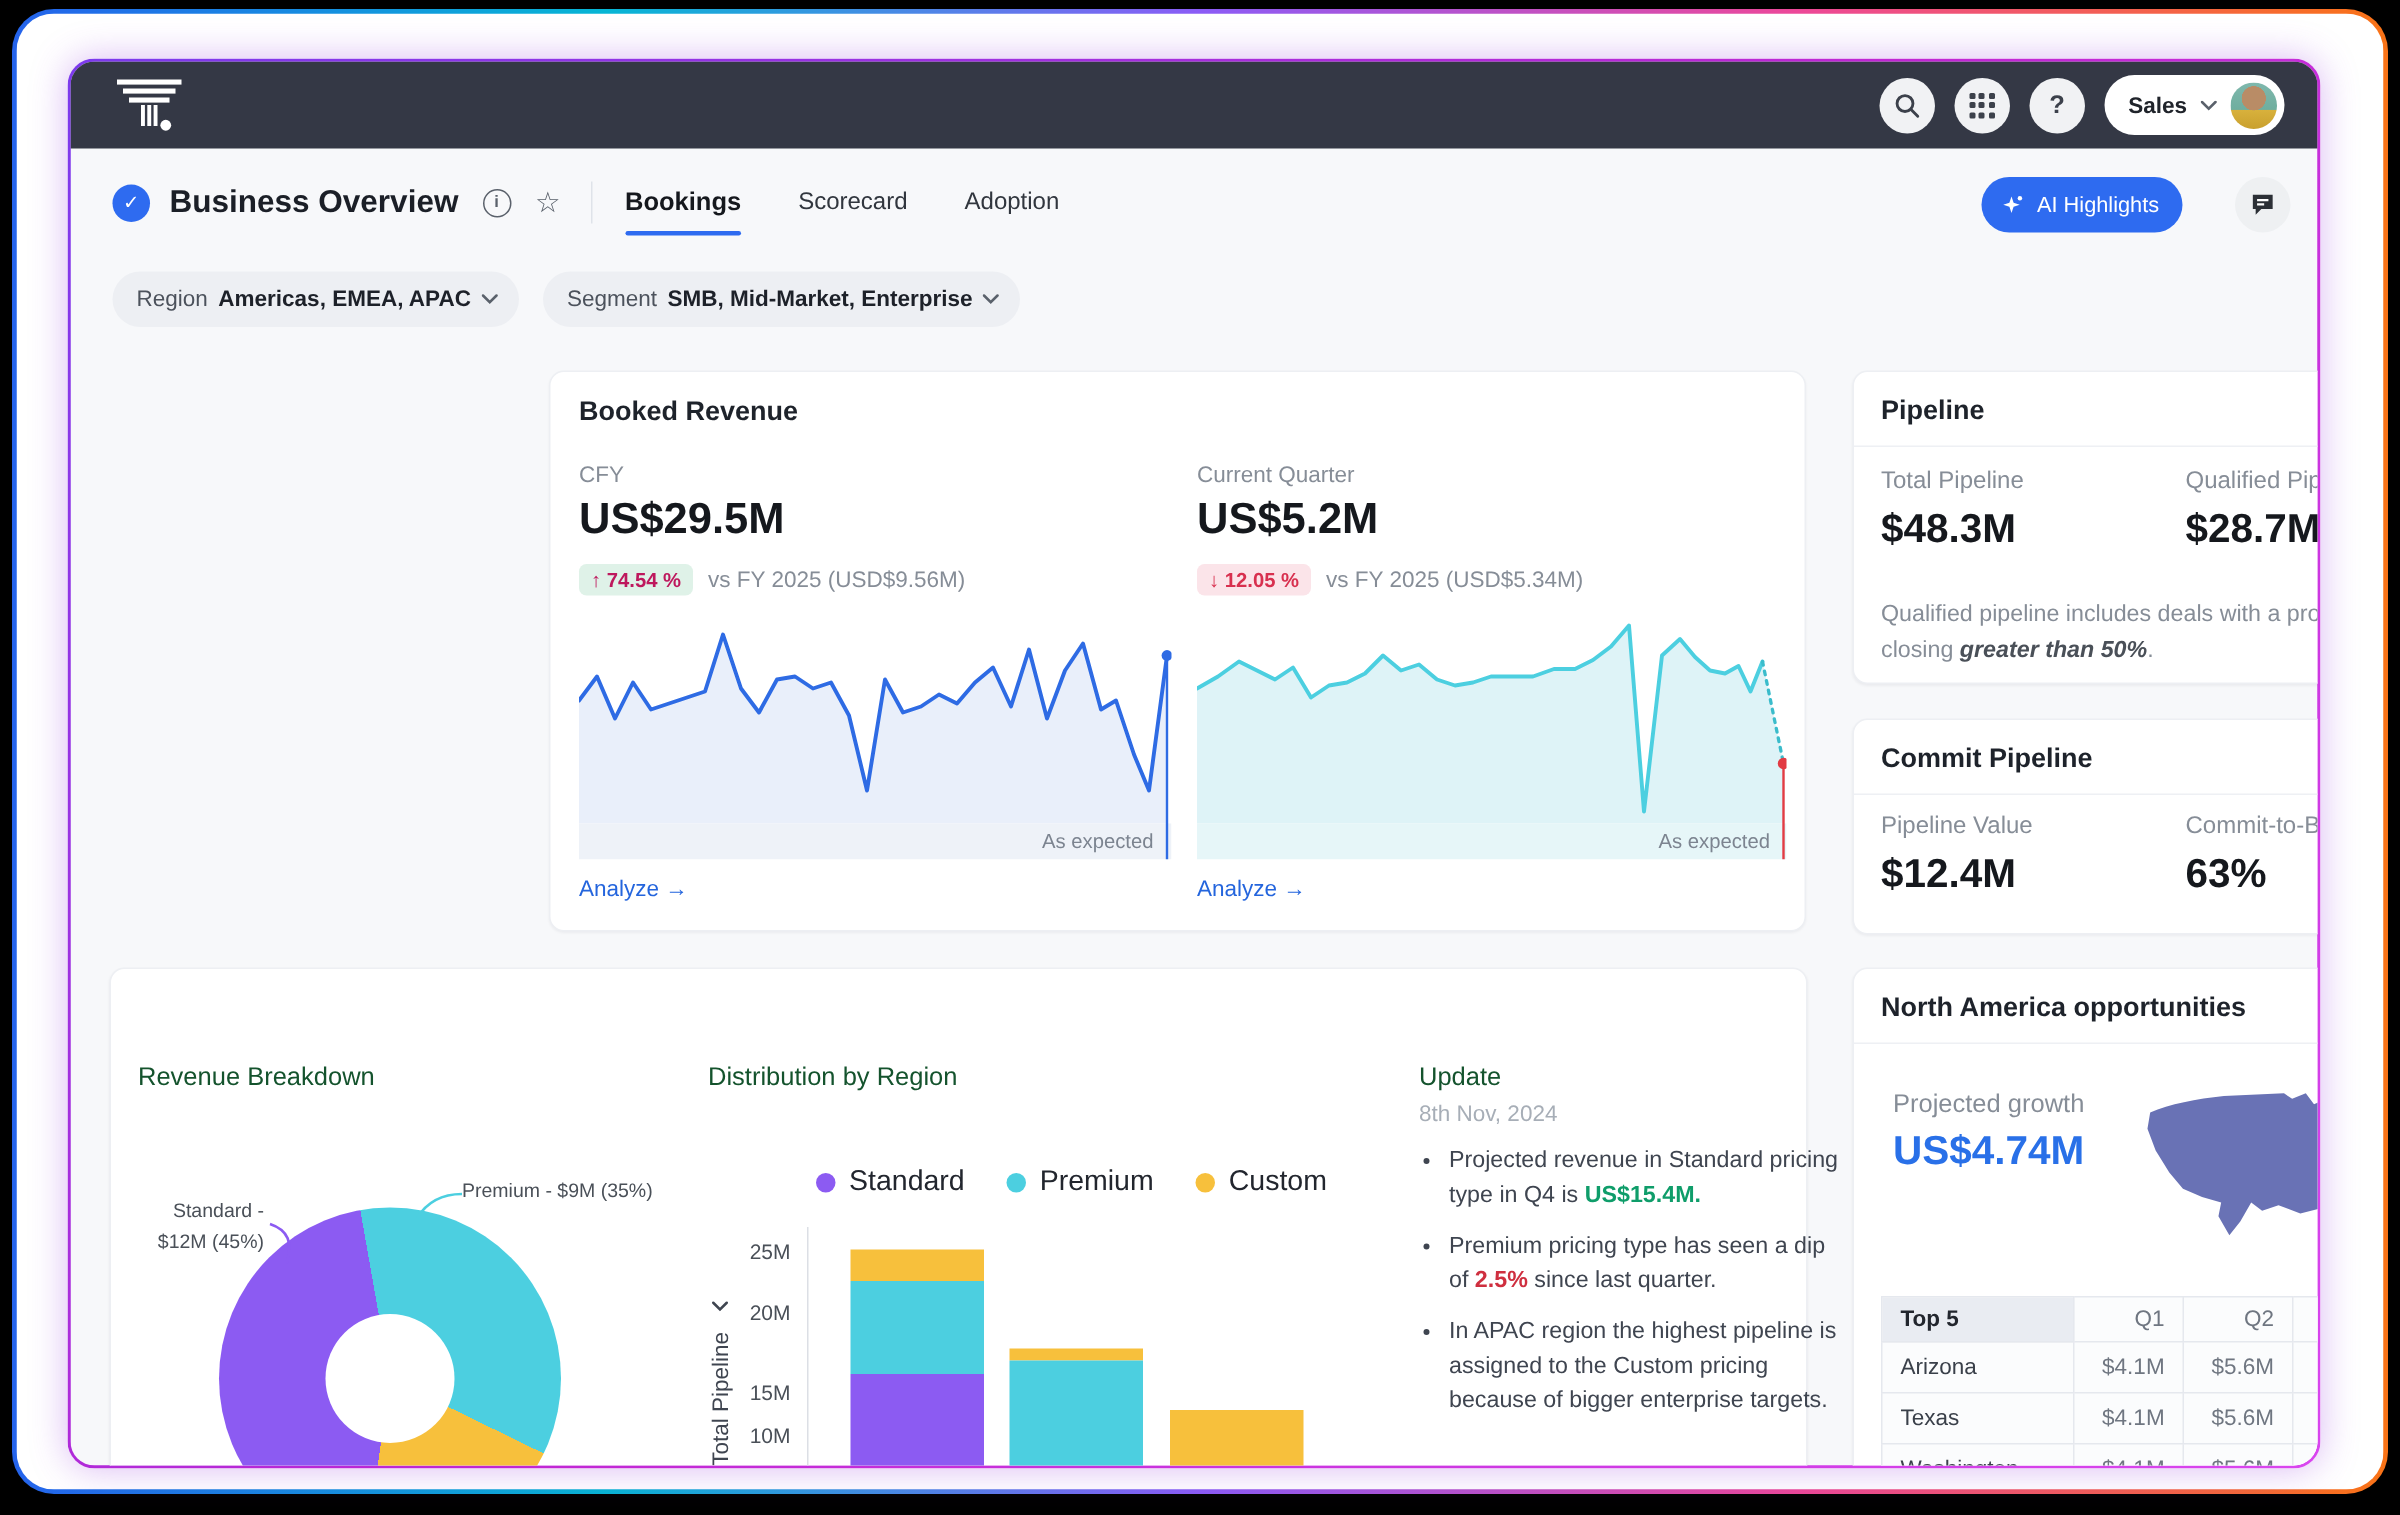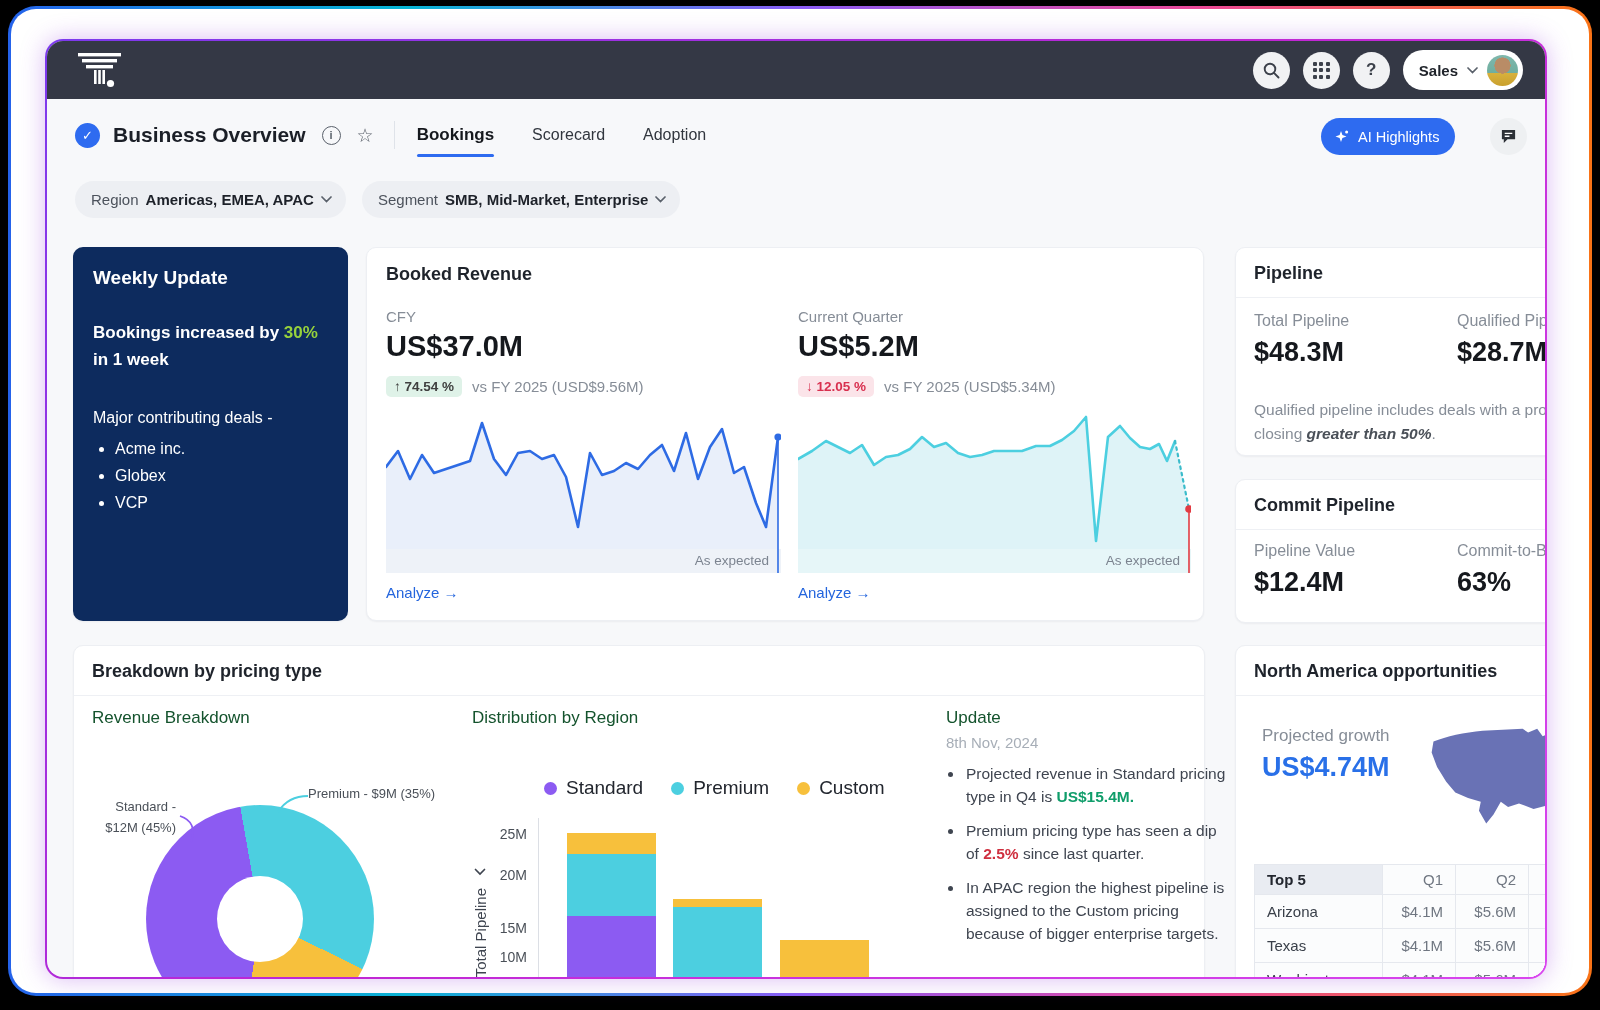--- a/index.html
+++ b/index.html
@@ -83,21 +83,21 @@
   
   .booked { left:319px; top:206px; width:838px; height:374px; padding:16px 0 0 0; }
   .booked h3 { padding-left:19px; }
   .panel { position:absolute; top:60px; width:395px; }
   .panel.p1 { left:19px; }
   .panel.p2 { left:431px; width:393px; }
   .p-label { font-size:15px; color:#868d97; }
   .p-value { font-size:29px; font-weight:bold; color:#15181d; margin-top:5px; }
   .delta-row { display:flex; align-items:center; gap:10px; margin-top:13px; }
   .d-pill { font-size:13.5px; font-weight:bold; padding:3px 8px; border-radius:5px; }
-  .d-up { background:#dff2e8; color:#404040; }
+  .d-up { background:#dff2e8; color:#be185d; }
   .d-down { background:#fbe4e9; color:#d8304f; }
   .d-vs { font-size:15px; color:#868d97; }
   .chart { margin-top:12px; display:block; }
   .analyze { margin-top:11px; font-size:15px; color:#2465dd; cursor:pointer; display:inline-block; }
 
   
   .pipe { left:1188px; top:206px; width:404px; height:209px; }
   .commit { left:1188px; top:438px; width:404px; height:144px; }
   .m-col { position:absolute; }
   .m-label { font-size:16px; color:#868d97; }
@@ -246,37 +246,27 @@
         <span>Segment</span>
         <b>SMB, Mid-Market, Enterprise</b>
         <span class="chev">
           <svg width="11" height="7" viewBox="0 0 11 7" fill="none" stroke="#5a616b" stroke-width="1.7" stroke-linecap="round">
               <path d="M1,1 L5.5,5.5 L10,1"></path>
             </svg>
         </span>
       </div>
     </div>
 
-    <div class="card weekly">
-      <h3>Weekly Update</h3>
-      <div class="wk-head"><span>Bookings increased by </span><span class="lime">30%</span><span> in 1 week</span></div>
-      <div class="wk-deals">Major contributing deals -</div>
-      <ul>
-        <li>Acme inc.</li>
-        <li>Globex</li>
-        <li>VCP</li>
-      </ul>
-    </div>
 
     <div class="card booked">
       <h3>Booked Revenue</h3>
 
       <div class="panel p1">
         <div class="p-label">CFY</div>
-        <div class="p-value">US$37.0M</div>
+        <div class="p-value">US$29.5M</div>
         <div class="delta-row">
           <span class="d-pill d-up"><span>↑</span> <span>74.54 %</span></span>
           <span class="d-vs">vs FY 2025  (USD$9.56M)</span>
         </div>
         <svg class="chart" width="395" height="164" viewBox="0 0 395 164" preserveAspectRatio="none">
           <polygon fill="#e9effa" points="0,58 12,42 24,70 36,46 48,64 60,60 72,56 84,52 96,14 108,50 120,66 132,44 144,42 156,50 168,46 180,68 192,118 204,44 216,66 228,62 240,54 252,60 264,46 276,36 288,62 300,24 312,70 324,38 336,20 348,64 358,58 370,94 380,118 392,28 392,140 0,140"></polygon>
           <rect x="0" y="140" width="395" height="24" fill="#eef2f8"></rect>
           <polyline fill="none" stroke="#2e6be4" stroke-width="2.6" stroke-linejoin="round" stroke-linecap="round" points="0,58 12,42 24,70 36,46 48,64 60,60 72,56 84,52 96,14 108,50 120,66 132,44 144,42 156,50 168,46 180,68 192,118 204,44 216,66 228,62 240,54 252,60 264,46 276,36 288,62 300,24 312,70 324,38 336,20 348,64 358,58 370,94 380,118 392,28"></polyline>
           <line x1="392" y1="28" x2="392" y2="164" stroke="#2e6be4" stroke-width="1.6"></line>
           <circle cx="392" cy="28" r="3.6" fill="#2e6be4"></circle>
@@ -328,23 +318,20 @@
         <div class="m-label">Pipeline Value</div>
         <div class="m-value">$12.4M</div>
       </div>
       <div class="m-col" style="left:221px; top:62px;">
         <div class="m-label">Commit-to-Book</div>
         <div class="m-value">63%</div>
       </div>
     </div>
 
     <div class="card breakdown">
-      <div class="hd">
-          <h3>Breakdown by pricing type</h3>
-        </div>
 
       <div class="sub-title" style="left:18px; top:62px;">Revenue Breakdown</div>
       <div class="donut"></div>
       <div class="pie-lab std-lab">
         <div>Standard -</div>
         <div>$12M (45%)</div>
       </div>
       <div class="pie-lab prm-lab">Premium - $9M (35%)</div>
       <svg style="position:absolute; left:104px; top:168px;" width="22" height="30">
         <path d="M2,2 Q20,8 13,28" fill="none" stroke="#8c5bf2" stroke-width="1.8"></path>

